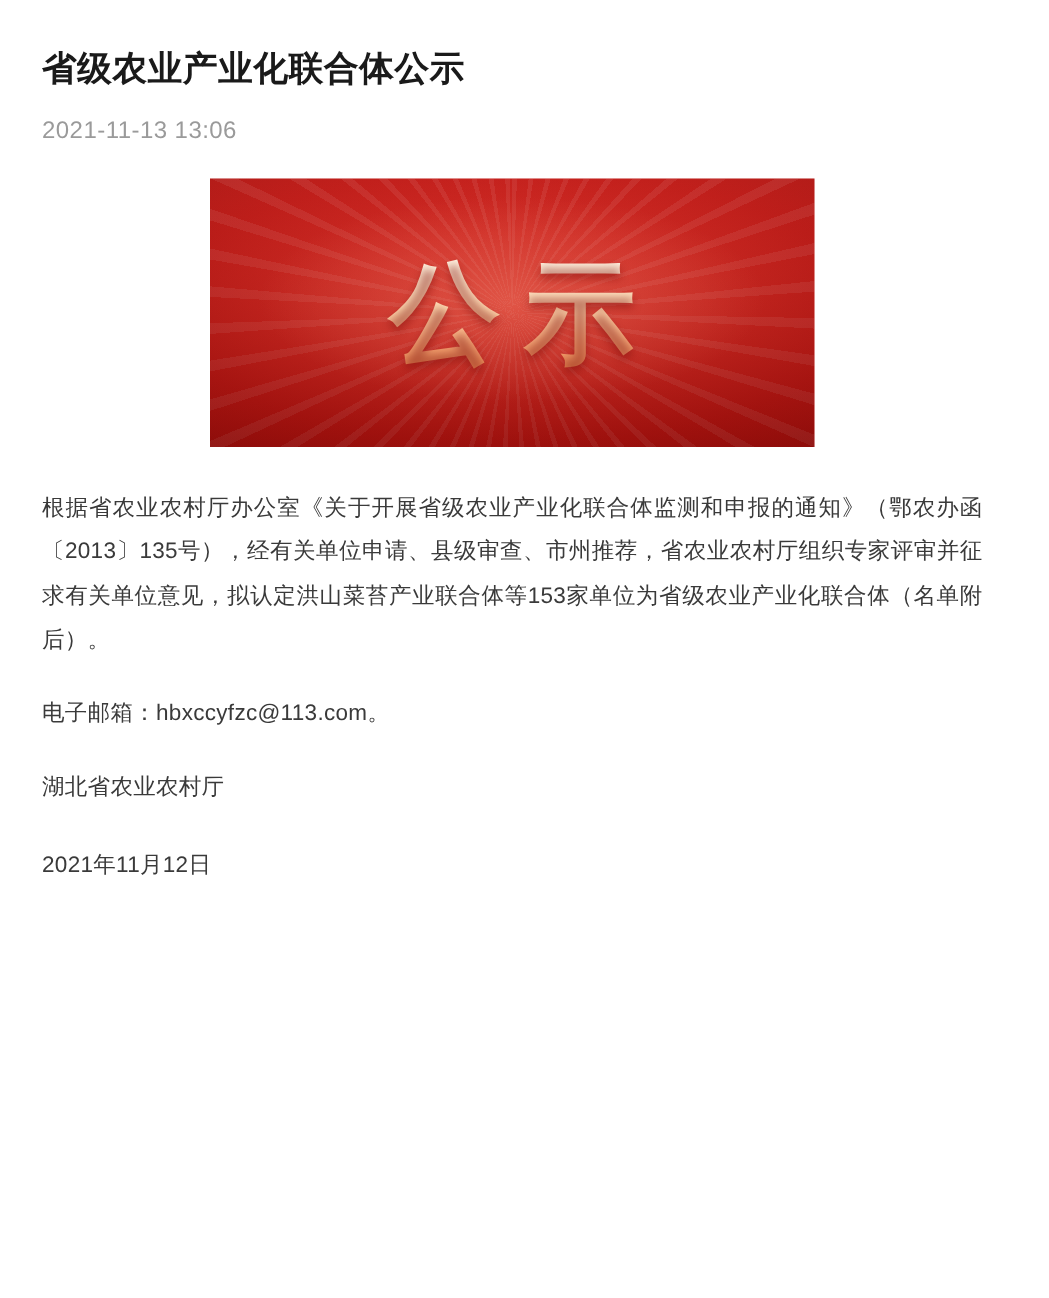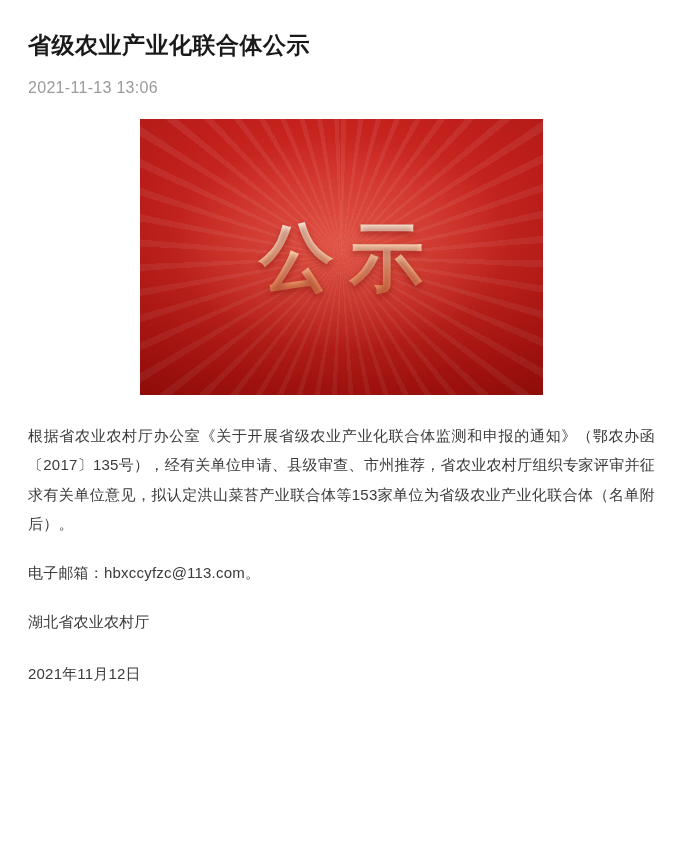--- a/index.html
+++ b/index.html
@@ -37,21 +37,21 @@
   }
   .figure-wrap {
     margin: 0 0 26px 0;
     text-align: center;
   }
   .notice-banner {
     position: relative;
     display: block;
     margin: 0 auto;
     width: 403px;
-    height: 276px;
+    height: 179px;
     overflow: hidden;
     background:
       radial-gradient(ellipse 85% 75% at 50% 48%, #e8342a 0%, #d4231c 38%, #bf1410 68%, #a60d0a 100%);
   }
   .notice-banner::before {
     content: "";
     position: absolute;
     inset: 0;
     background:
       repeating-conic-gradient(from 0deg at 50% 50%,
@@ -112,21 +112,21 @@
 
   <div class="article-meta">2021-11-13 13:06</div>
 
   <div class="figure-wrap">
     <div class="notice-banner">
       <span class="banner-text">公示</span>
     </div>
   </div>
 
   <div class="body-text">
-    <p>根据省农业农村厅办公室《关于开展省级农业产业化联合体监测和申报的通知》（鄂农办函〔2017〕135号），经有关单位申请、县级审查、市州推荐，省农业农村厅组织专家评审并征求有关单位意见，拟认定洪山菜苔产业联合体等153家单位为省级农业产业化联合体（名单附后）。</p>
+    <p>根据省农业农村厅办公室《关于开展省级农业产业化联合体监测和申报的通知》（鄂农办函〔2013〕135号），经有关单位申请、县级审查、市州推荐，省农业农村厅组织专家评审并征求有关单位意见，拟认定洪山菜苔产业联合体等153家单位为省级农业产业化联合体（名单附后）。</p>
     <p>电子邮箱：hbxccyfzc@113.com。</p>
 
     <div class="sig-block">
       <p>湖北省农业农村厅</p>
       <p>2021年11月12日</p>
     </div>
   </div>
 
 </div>
 

